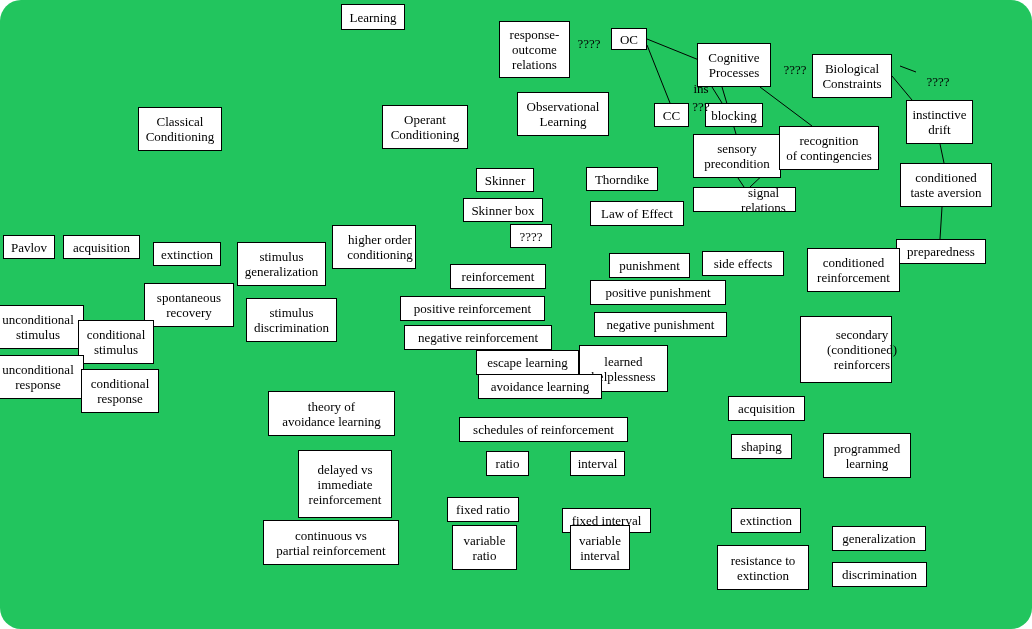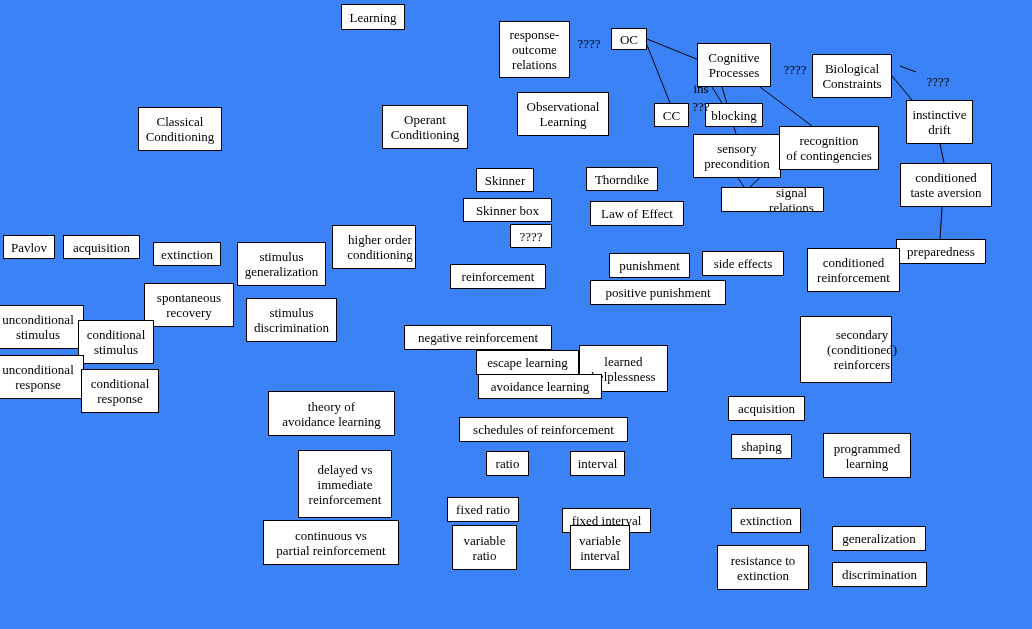--- a/index.html
+++ b/index.html
@@ -4,23 +4,24 @@
 <style>
   html, body {
     margin: 0;
     padding: 0;
     background: #ffffff;
   }
   #canvas {
     position: relative;
     width: 1032px;
     height: 629px;
-    background: #3b82f6;
+    background: #22c55e;
     font-family: "Liberation Serif", serif;
     overflow: hidden;
+    border-radius: 21px;
   }
   .node {
     position: absolute;
     box-sizing: border-box;
     border: 1px solid #000000;
     background: #ffffff;
     color: #000000;
     font-family: "Liberation Serif", serif;
     font-size: 13px;
     line-height: 15px;
@@ -97,22 +98,22 @@
   <div class="node" style="left:906px; top:100px; width:67px; height:44px;"><span>instinctive
 drift</span></div>
   <div class="node" style="left:693px; top:134px; width:88px; height:44px;"><span>sensory
 precondition</span></div>
   <div class="node" style="left:779px; top:126px; width:100px; height:44px;"><span>recognition
 of contingencies</span></div>
   <div class="node" style="left:900px; top:163px; width:92px; height:44px;"><span>conditioned
 taste aversion</span></div>
   <div class="node" style="left:476px; top:168px; width:58px; height:24px;"><span>Skinner</span></div>
   <div class="node" style="left:586px; top:167px; width:72px; height:24px;"><span>Thorndike</span></div>
-  <div class="node" style="left:721px; top:187px; width:103px; height:25px;padding-left:42px;"><span>signal relations</span></div>
-  <div class="node" style="left:463px; top:198px; width:89px; height:24px;"><span>Skinner box</span></div>
+  <div class="node" style="left:693px; top:187px; width:103px; height:25px;padding-left:42px;"><span>signal relations</span></div>
+  <div class="node" style="left:463px; top:198px; width:80px; height:24px;"><span>Skinner box</span></div>
   <div class="node" style="left:590px; top:201px; width:94px; height:25px;"><span>Law of Effect</span></div>
   <div class="node" style="left:510px; top:224px; width:42px; height:24px;"><span>????</span></div>
   <div class="node" style="left:332px; top:225px; width:84px; height:44px;padding-left:16px;"><span>higher order
 conditioning</span></div>
   <div class="node" style="left:3px; top:235px; width:52px; height:24px;"><span>Pavlov</span></div>
   <div class="node" style="left:63px; top:235px; width:77px; height:24px;"><span>acquisition</span></div>
   <div class="node" style="left:153px; top:242px; width:68px; height:24px;"><span>extinction</span></div>
   <div class="node" style="left:237px; top:242px; width:89px; height:44px;"><span>stimulus
 generalization</span></div>
   <div class="node" style="left:896px; top:239px; width:90px; height:25px;"><span>preparedness</span></div>
@@ -121,22 +122,24 @@
   <div class="node" style="left:609px; top:253px; width:81px; height:25px;"><span>punishment</span></div>
   <div class="node" style="left:702px; top:251px; width:82px; height:25px;"><span>side effects</span></div>
   <div class="node" style="left:450px; top:264px; width:96px; height:25px;"><span>reinforcement</span></div>
   <div class="node" style="left:144px; top:283px; width:90px; height:44px;"><span>spontaneous
 recovery</span></div>
   <div class="node" style="left:590px; top:280px; width:136px; height:25px;"><span>positive punishment</span></div>
   <div class="node" style="left:-8px; top:305px; width:92px; height:44px;"><span>unconditional
 stimulus</span></div>
   <div class="node" style="left:78px; top:320px; width:76px; height:44px;"><span>conditional
 stimulus</span></div>
+  <div class="node" style="left:400px; top:296px; width:145px; height:25px;"><span>positive reinforcement</span></div>
   <div class="node" style="left:246px; top:298px; width:91px; height:44px;"><span>stimulus
 discrimination</span></div>
+  <div class="node" style="left:594px; top:312px; width:133px; height:25px;"><span>negative punishment</span></div>
   <div class="node" style="left:800px; top:316px; width:92px; height:67px;padding-left:36px;"><span>secondary
 (conditioned)
 reinforcers</span></div>
   <div class="node" style="left:404px; top:325px; width:148px; height:25px;"><span>negative reinforcement</span></div>
   <div class="node" style="left:-8px; top:355px; width:92px; height:44px;"><span>unconditional
 response</span></div>
   <div class="node" style="left:579px; top:345px; width:89px; height:47px;"><span>learned
 helplessness</span></div>
   <div class="node" style="left:476px; top:350px; width:103px; height:25px;"><span>escape learning</span></div>
   <div class="node" style="left:81px; top:369px; width:78px; height:44px;"><span>conditional

